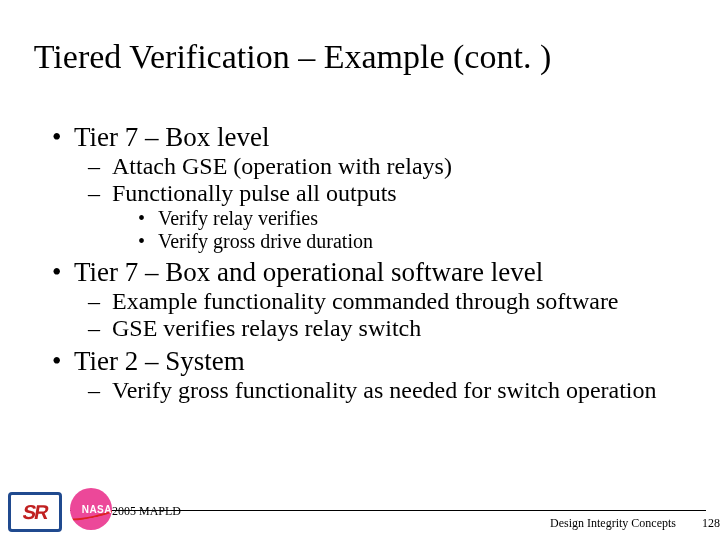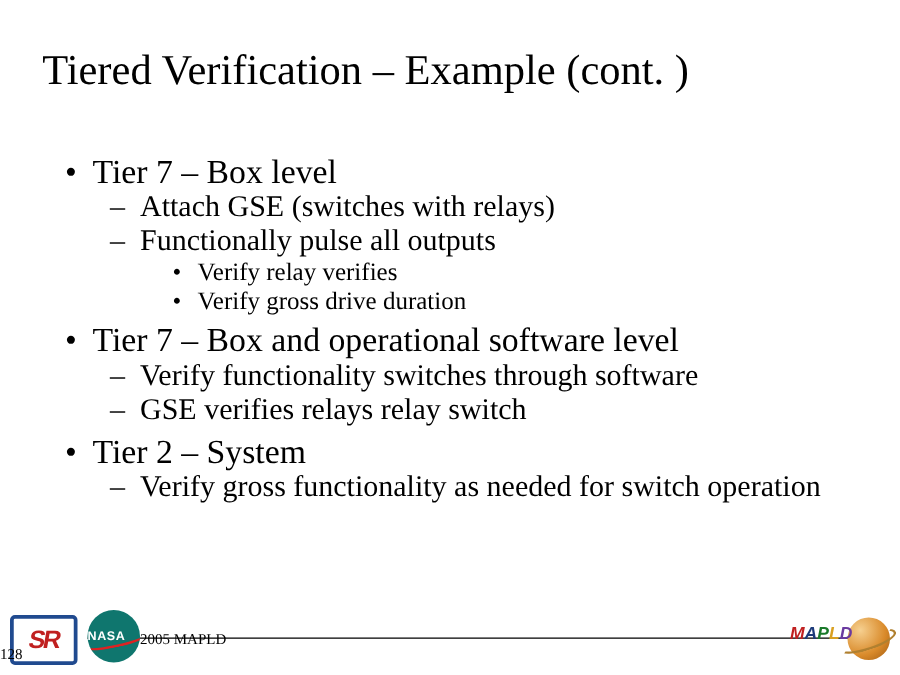--- a/index.html
+++ b/index.html
@@ -10,27 +10,27 @@
   .l1 { font-size: 27px; display: flex; margin-top: 4px; }
   .l1 .bullet { width: 26px; flex: none; text-align: left; padding-left: 4px; }
   .l2 { font-size: 24px; display: flex; margin-left: 40px; }
   .l2 .bullet { width: 24px; flex: none; }
   .l3 { font-size: 20px; display: flex; margin-left: 88px; }
   .l3 .bullet { width: 22px; flex: none; text-align: left; padding-left: 2px; }
   .txt { flex: 1; line-height: 1.12; }
   .footer { position: absolute; bottom: 0; left: 0; width: 720px; height: 62px; }
   .footline { position: absolute; left: 70px; right: 14px; top: 32px; border-top: 1.5px solid #000; }
   .foot-left { position: absolute; left: 112px; top: 26px; font-size: 12px; }
-  .foot-center { position: absolute; left: 0; width: 720px; top: 38px; text-align: left; font-size: 12px; }
+  .foot-center { position: absolute; left: 0; width: 720px; top: 38px; text-align: right; font-size: 12px; }
   .foot-right { position: absolute; right: 44px; top: 38px; font-size: 12px; }
   .logo-sr { position: absolute; left: 8px; bottom: 8px; width: 54px; height: 40px; }
   .logo-sr-outer { width: 54px; height: 40px; border: 3px solid #204a8f; border-radius: 4px; background: #fff; display:flex; align-items:center; justify-content:center; }
   .logo-sr-text { font-family: Arial, sans-serif; font-weight: bold; font-size: 20px; color:#c02020; letter-spacing:-2px; transform: skewX(-10deg); }
   .logo-nasa { position: absolute; left: 70px; bottom: 10px; width: 42px; height: 42px; }
-  .nasa-circle { width: 42px; height: 42px; border-radius: 50%; background: #0f766e; position: relative; overflow: hidden; display:flex; align-items:center; justify-content:flex-start;}
+  .nasa-circle { width: 42px; height: 42px; border-radius: 50%; background: #ec4899; position: relative; overflow: hidden; display:flex; align-items:center; justify-content:flex-end;}
   .nasa-text { color:#fff; font-family: Arial, sans-serif; font-weight:bold; font-size:10px; letter-spacing:0.5px; z-index:2;}
   .nasa-swoosh { position:absolute; width: 60px; height:14px; border: 2px solid #d22; border-color: transparent transparent #d22 transparent; border-radius: 50%; top: 16px; left:-8px; transform: rotate(-12deg); }
   .logo-mapld { position: absolute; right: 8px; bottom: 8px; width: 80px; height: 44px; }
   .mapld-text { font-family: Arial, sans-serif; font-weight: bold; font-style: italic; font-size: 14px; }
   .mapld-m { color:#c02020; } .mapld-a { color:#1c3a7a; } .mapld-p { color:#1a7a2a; } .mapld-l { color:#d9a020; } .mapld-d { color:#6a3aa0; }
   .mapld-orb { width: 34px; height: 34px; border-radius:50%; background: radial-gradient(circle at 30% 30%, #f6d090 0%, #d98a2a 60%, #a05a10 100%); position:absolute; right:0; top:6px; }
   .mapld-ring { position:absolute; width:48px; height:14px; border:2px solid #b08030; border-radius:50%; right:-6px; top:18px; transform: rotate(-18deg); border-top-color:transparent; border-left-color:transparent;}
   .mapld-label { position:absolute; left:0; top:10px; }
 </style>
 </head>
@@ -40,41 +40,41 @@
 
   <div class="title">Tiered Verification – Example (cont. )</div>
 
   <div class="content">
     <div class="l1">
         <span class="bullet">•</span>
         <span class="txt">Tier 7 – Box level</span>
       </div>
     <div class="l2">
         <span class="bullet">–</span>
-        <span class="txt">Attach GSE (switches with relays)</span>
+        <span class="txt">Attach GSE (operation with relays)</span>
       </div>
     <div class="l2">
         <span class="bullet">–</span>
         <span class="txt">Functionally pulse all outputs</span>
       </div>
     <div class="l3">
         <span class="bullet">•</span>
         <span class="txt">Verify relay verifies</span>
       </div>
     <div class="l3">
         <span class="bullet">•</span>
         <span class="txt">Verify gross drive duration</span>
       </div>
     <div class="l1">
         <span class="bullet">•</span>
         <span class="txt">Tier 7 – Box and operational software level</span>
       </div>
     <div class="l2">
         <span class="bullet">–</span>
-        <span class="txt">Verify functionality switches through software</span>
+        <span class="txt">Example functionality commanded through software</span>
       </div>
     <div class="l2">
         <span class="bullet">–</span>
         <span class="txt">GSE verifies relays relay switch</span>
       </div>
     <div class="l1">
         <span class="bullet">•</span>
         <span class="txt">Tier 2 – System</span>
       </div>
     <div class="l2">
@@ -94,21 +94,17 @@
 
     <div class="logo-nasa">
       <div class="nasa-circle">
         <div class="nasa-swoosh"></div>
         <span class="nasa-text">NASA</span>
       </div>
     </div>
 
     <div class="foot-left">2005 MAPLD</div>
     <div class="foot-center">128</div>
+    <div class="foot-right">Design Integrity Concepts</div>
 
-    <div class="logo-mapld">
-      <div class="mapld-orb"></div>
-      <div class="mapld-ring"></div>
-      <div class="mapld-label"><span class="mapld-text mapld-m">M</span><span class="mapld-text mapld-a">A</span><span class="mapld-text mapld-p">P</span><span class="mapld-text mapld-l">L</span><span class="mapld-text mapld-d">D</span></div>
-    </div>
   </div>
 
 </div>
 
 </body></html>

